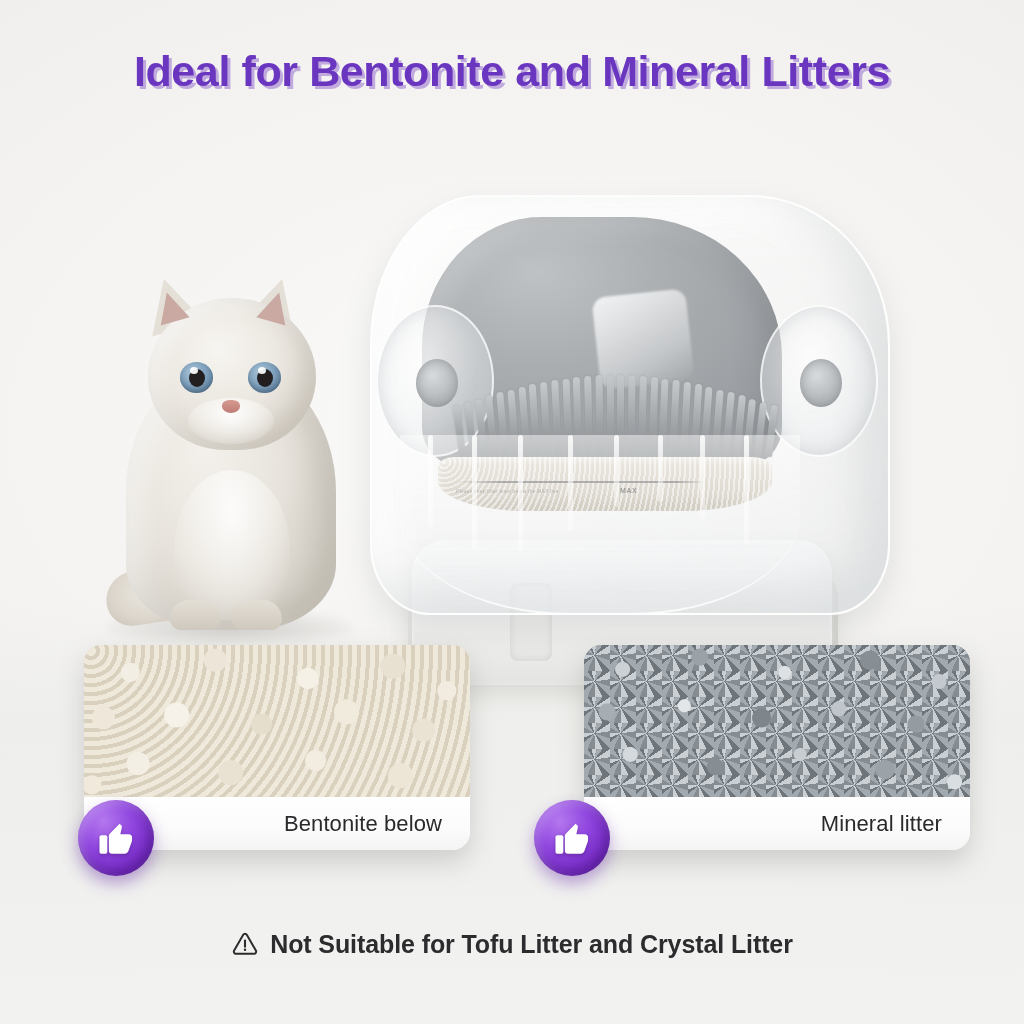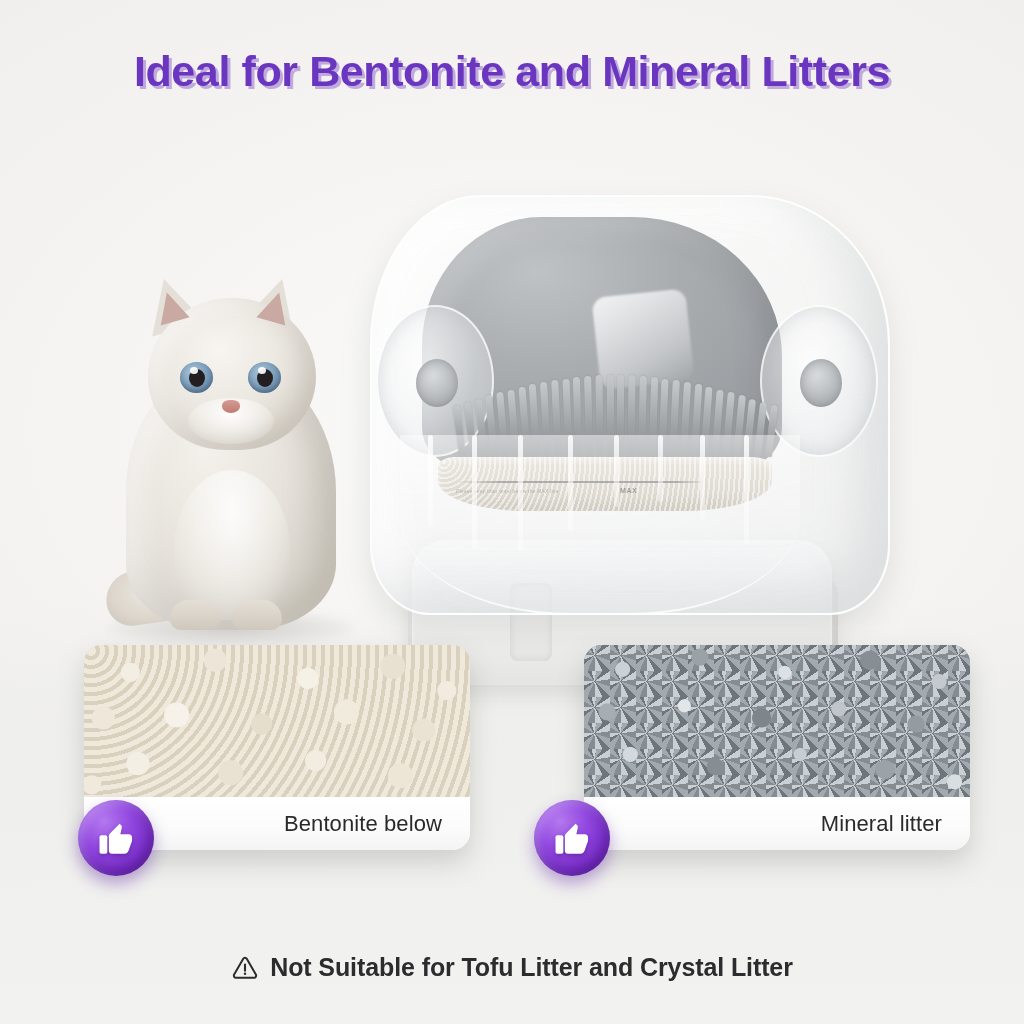--- a/index.html
+++ b/index.html
@@ -300,21 +300,21 @@
     box-shadow: 0 8px 16px rgba(95,31,166,.38), inset -4px -5px 12px rgba(60,15,110,.45), inset 4px 4px 10px rgba(220,190,255,.45);
     display: flex; align-items: center; justify-content: center;
   }
   .badge.b1 { left: 78px; }
   .badge.b2 { left: 534px; }
   .badge svg { width: 40px; height: 40px; display: block; filter: drop-shadow(0 2px 2px rgba(70,20,120,.45)); }
 
   
   .footer {
     position: absolute; left: 0; right: 0; top: 930px;
-    display: flex; align-items: flex-end; justify-content: center; gap: 11px; margin-top: 23px;
+    display: flex; align-items: flex-start; justify-content: center; gap: 11px;
   }
   .footer svg { width: 28px; height: 28px; display: block; }
   .footer-text {
     font-size: 25px; font-weight: 700; color: #2C2C2E; letter-spacing: -0.1px;
   }
 </style>
 </head>
 <body>
 
 <div id="stage">

